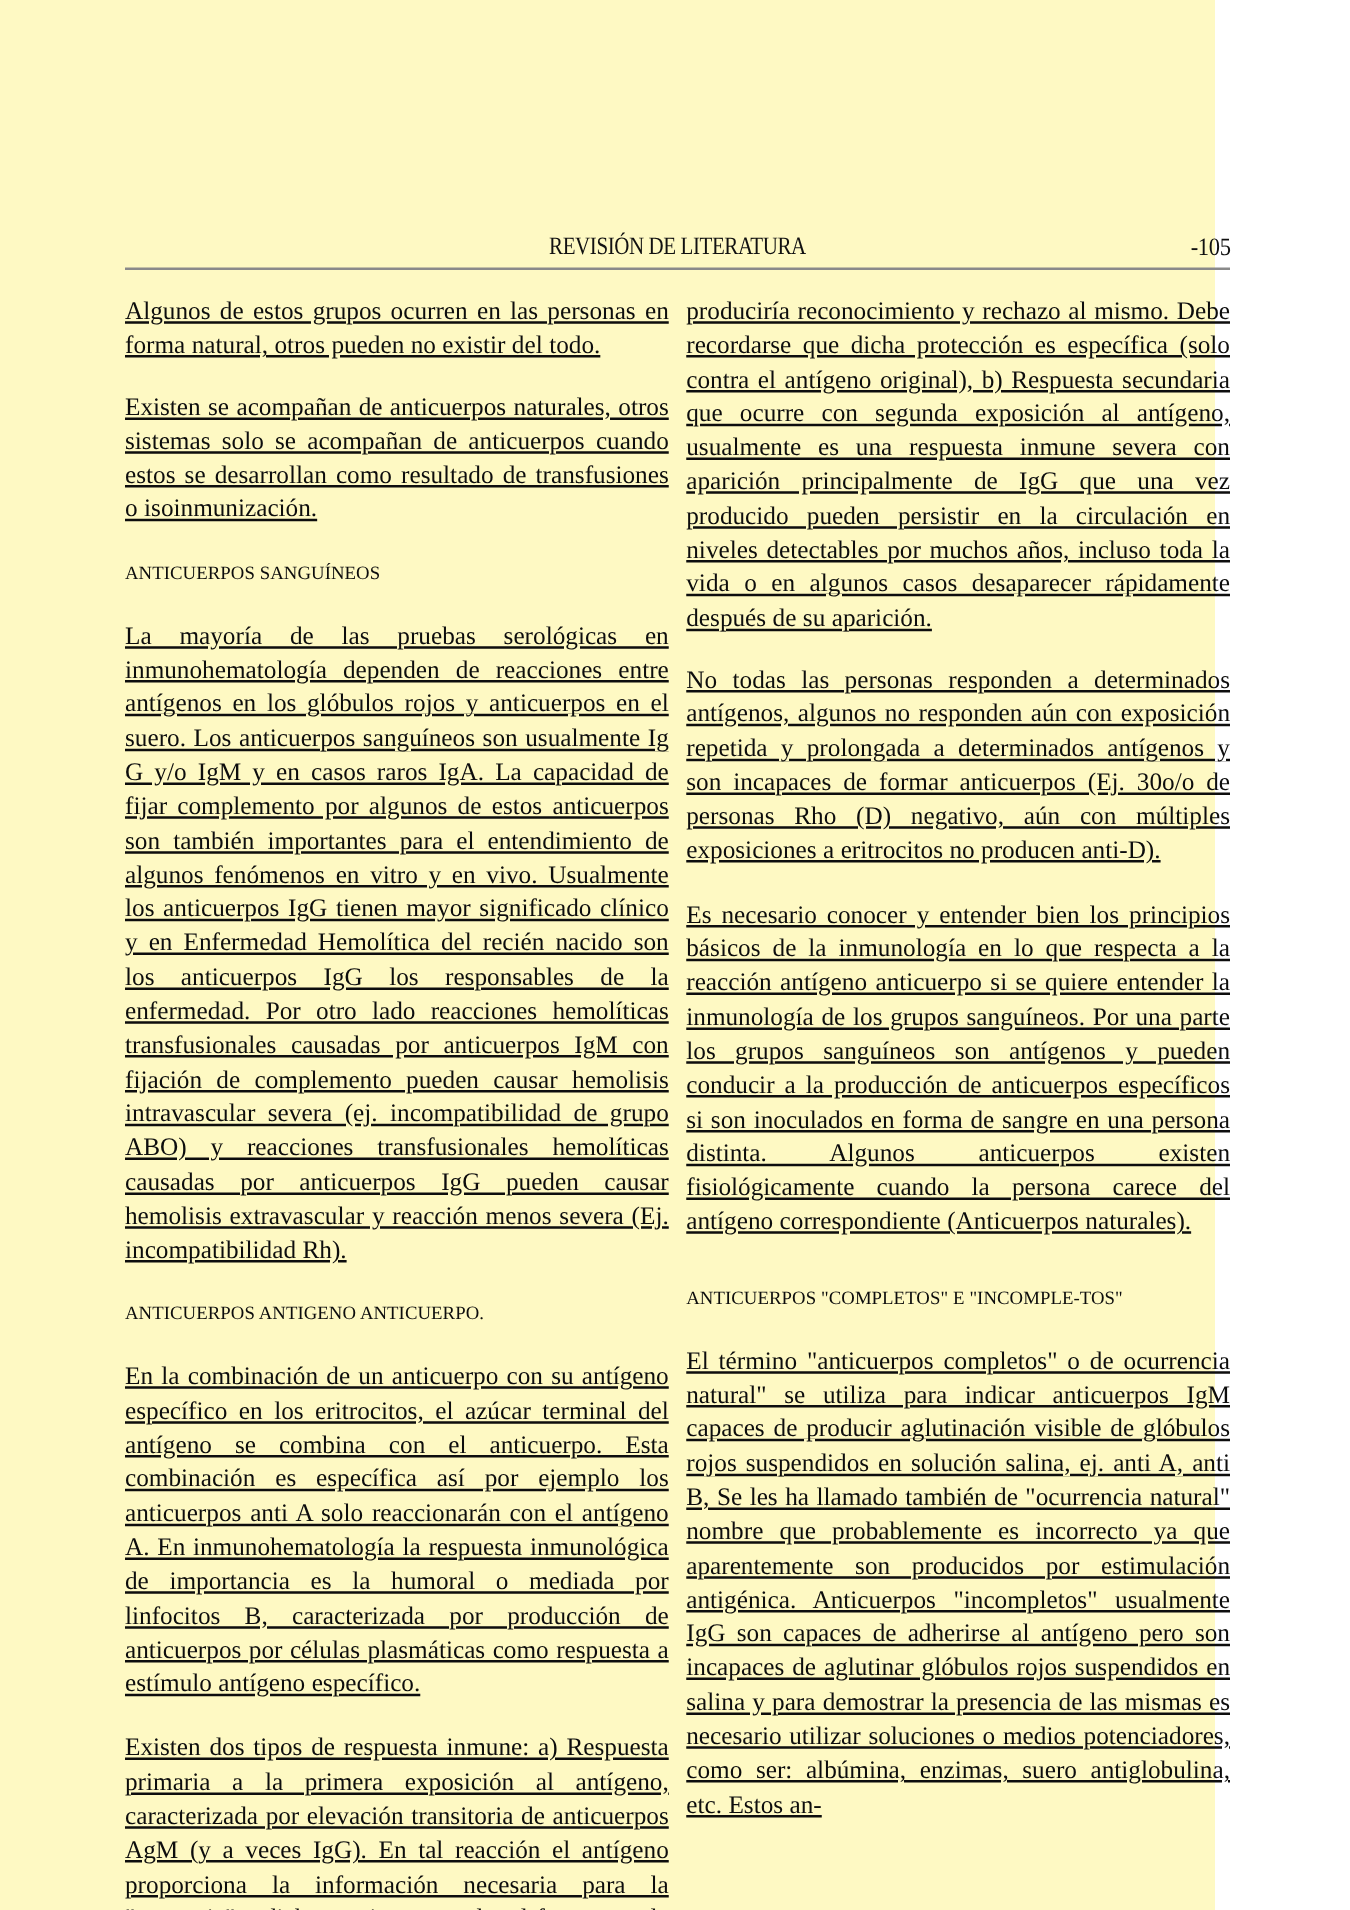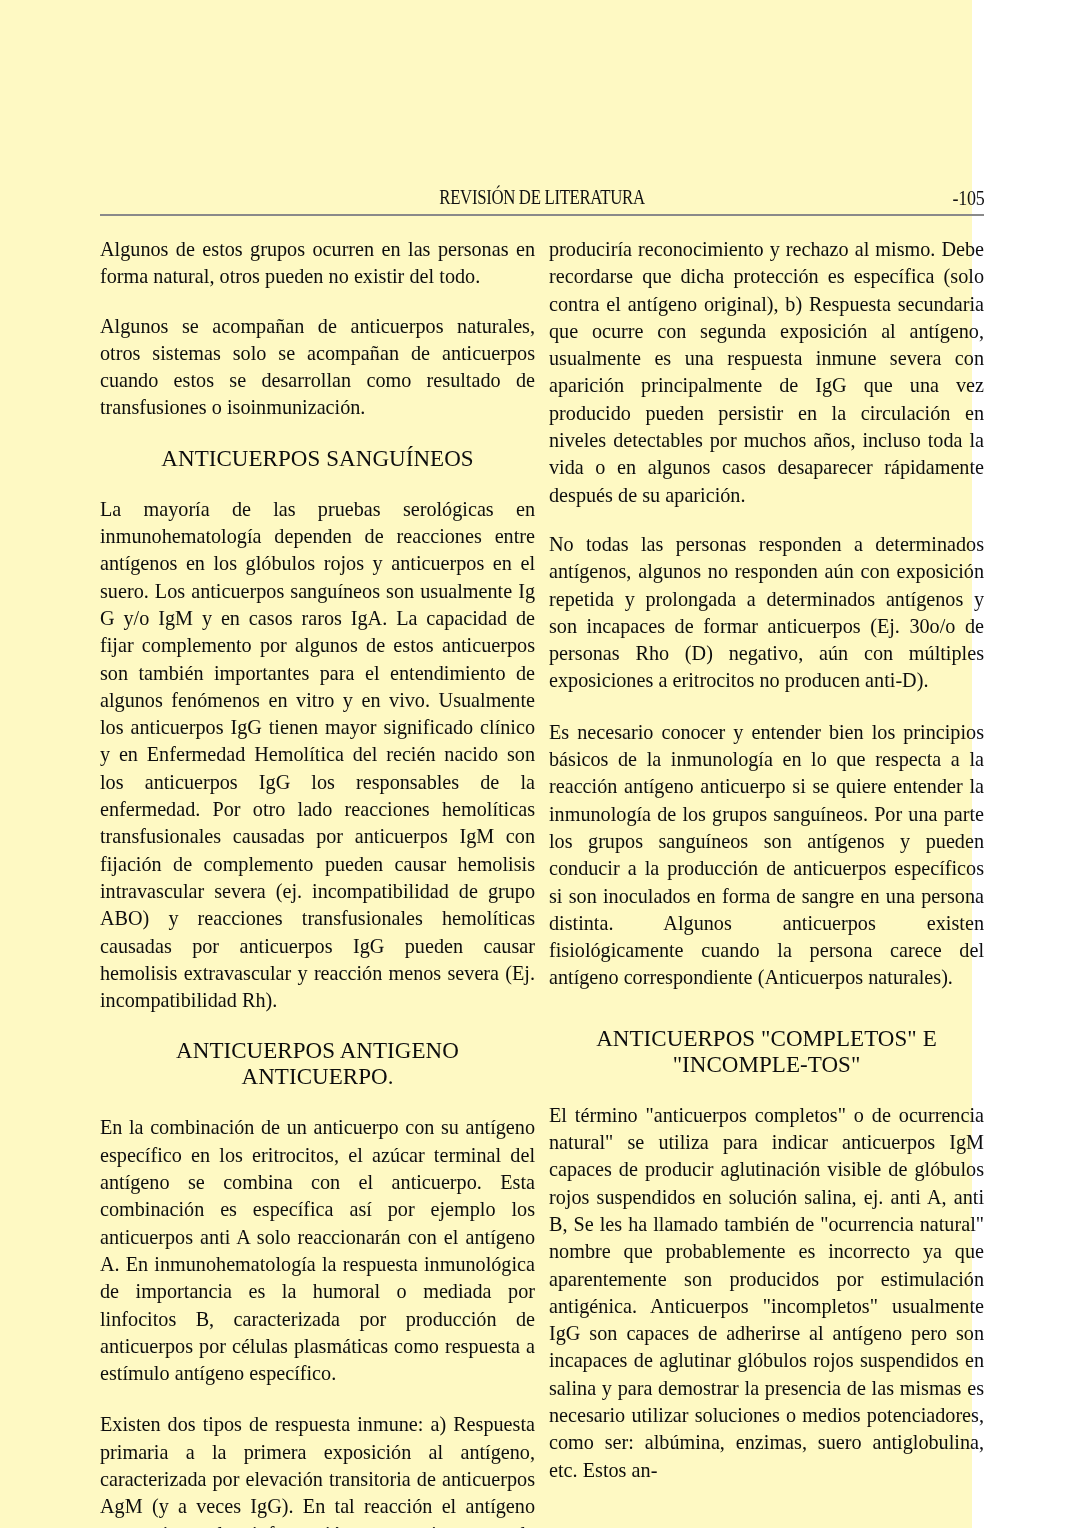--- a/index.html
+++ b/index.html
@@ -87,47 +87,48 @@
     line-height: 27.3px;
     text-align: justify;
     text-justify: inter-word;
     font-weight: normal;
     -webkit-hyphens: none;
     hyphens: none;
     word-spacing: 0.1px;
   }
   p.para {
     margin-bottom: 24px;
+    text-decoration: underline;
   }
   p.para.tight { margin-bottom: 22px; }
 
   h2.heading {
-    font-size: 23px;
+    font-size: 15px;
     line-height: 26px;
-    text-align: center;
+    text-align: left;
     margin-bottom: 24px;
     letter-spacing: 0.05px;
   }
   h2.heading.big-gap-before { margin-top: 34px; }
 </style>
 </head>
 <body>
 
 <div class="page">
 
   <div class="running-head">
     <div class="rh-title">REVISIÓN DE LITERATURA</div>
     <div class="rh-pageno">-105</div>
   </div>
   <div class="head-rule"></div>
 
   <div class="columns">
     <div class="col col-left" id="left-column">
         <p class="para tight">Algunos de estos grupos ocurren en las personas en forma natural,  otros pueden no existir del todo.</p>
-        <p class="para">Algunos se acompañan de anticuerpos naturales, otros sistemas solo se acompañan de anticuerpos cuando estos se desarrollan como resultado de transfusiones o isoinmunización.</p>
+        <p class="para">Existen se acompañan de anticuerpos naturales, otros sistemas solo se acompañan de anticuerpos cuando estos se desarrollan como resultado de transfusiones o isoinmunización.</p>
         <h2 class="heading">ANTICUERPOS SANGUÍNEOS</h2>
         <p class="para">La mayoría de las pruebas serológicas en inmunohematología dependen de reacciones entre antígenos en los glóbulos rojos y anticuerpos en el suero. Los anticuerpos sanguíneos son usualmente Ig G y/o IgM y en casos raros IgA. La capacidad de fijar complemento por algunos de estos anticuerpos son también importantes para el entendimiento de algunos fenómenos en vitro y en vivo. Usualmente los anticuerpos IgG tienen mayor significado clínico y en Enfermedad Hemolítica del recién nacido son los anticuerpos IgG los responsables de la enfermedad. Por otro lado reacciones hemolíticas transfusionales causadas por anticuerpos IgM con fijación de complemento pueden causar hemolisis intravascular severa (ej. incompatibilidad de grupo ABO) y reacciones transfusionales hemolíticas causadas por anticuerpos IgG pueden causar hemolisis extravascular y reacción menos severa (Ej. incompatibilidad Rh).</p>
         <h2 class="heading">ANTICUERPOS ANTIGENO ANTICUERPO.</h2>
         <p class="para">En la combinación de un anticuerpo con su antígeno específico en los eritrocitos, el azúcar terminal del antígeno se combina con el anticuerpo. Esta combinación es específica así por ejemplo los anticuerpos anti A solo reaccionarán con el antígeno A. En inmunohematología la respuesta inmunológica de importancia es la humoral o mediada por linfocitos B, caracterizada por producción de anticuerpos por células plasmáticas como respuesta a estímulo antígeno específico.</p>
         <p class="para">Existen dos tipos de respuesta inmune: a) Respuesta primaria a la primera exposición al antígeno, caracterizada por elevación transitoria de anticuerpos AgM (y a veces IgG). En tal reacción el antígeno proporciona la información necesaria para la "memoria" a dichos anticuerpos, de tal forma que la nueva exposición a dicho antígeno</p>
       </div>
     <div class="col col-right" id="right-column">
         <p class="para tight">produciría reconocimiento y rechazo al mismo. Debe recordarse que dicha protección es específica (solo contra el antígeno original), b) Respuesta secundaria que ocurre con segunda exposición al antígeno, usualmente es una respuesta inmune severa con aparición principalmente de IgG que una vez producido pueden persistir en la circulación en niveles detectables por muchos años, incluso toda la vida o en algunos casos desaparecer rápidamente después de su aparición.</p>
         <p class="para">No todas las personas responden a determinados antígenos, algunos no responden aún con exposición repetida y prolongada a determinados antígenos y son incapaces de formar anticuerpos (Ej. 30o/o de personas Rho (D) negativo, aún con múltiples exposiciones a eritrocitos no producen anti-D).</p>
         <p class="para">Es necesario conocer y entender bien los principios básicos de la inmunología en lo que respecta a la reacción antígeno anticuerpo si se quiere entender la inmunología de los grupos sanguíneos. Por una parte los grupos sanguíneos son antígenos y pueden conducir a la producción de anticuerpos específicos si son inoculados en forma de sangre en una persona distinta. Algunos anticuerpos existen fisiológicamente cuando la persona carece del antígeno correspondiente (Anticuerpos naturales).</p>

